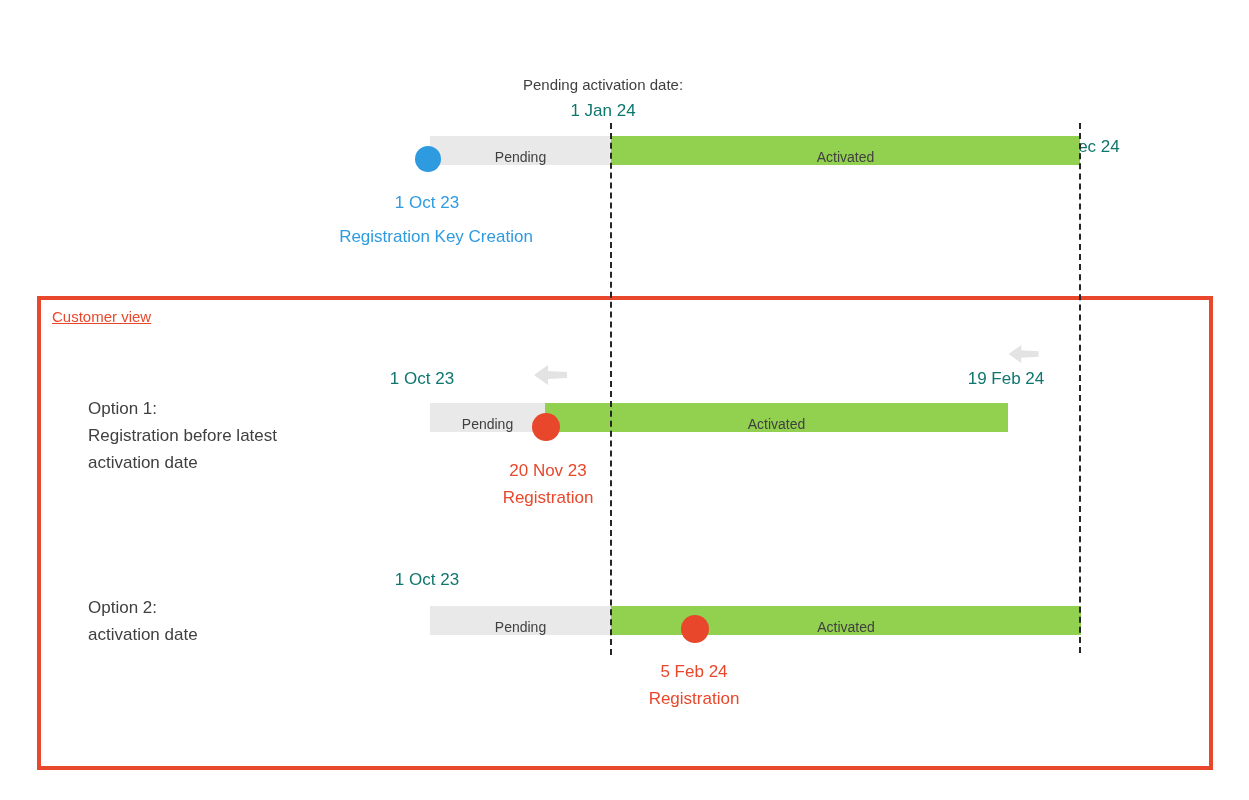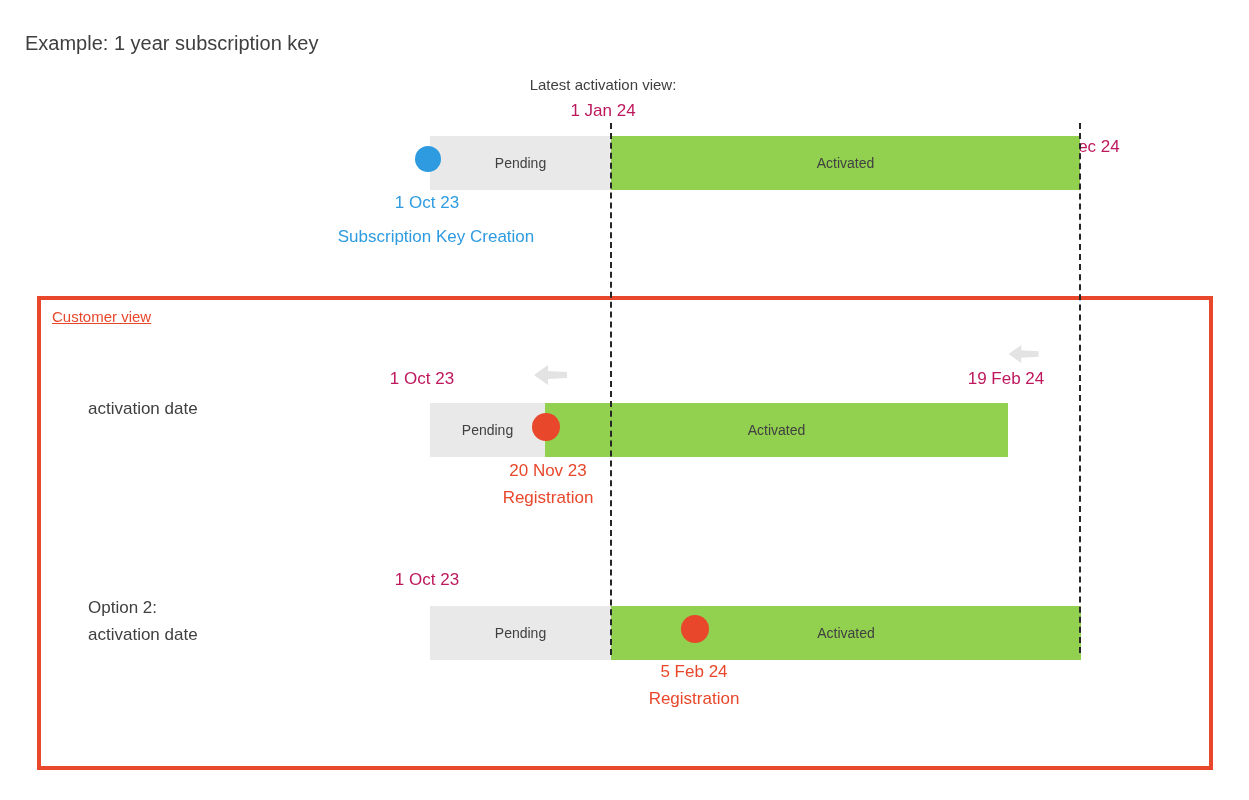--- a/index.html
+++ b/index.html
@@ -5,65 +5,66 @@
   html,body{margin:0;padding:0;background:#fff;}
   #canvas{
     position:relative;width:1249px;height:800px;background:#ffffff;
     font-family:"Liberation Sans","DejaVu Sans",sans-serif;
     color:var(--text,#3f3f3f);overflow:hidden;
   }
   .abs{position:absolute;}
   .ctr{transform:translateX(-50%);white-space:nowrap;}
   .title{font-size:20px;color:#3f3f3f;}
   .small-label{font-size:15px;}
-  .date{font-size:17px;color:#be185d;}
-  .bar{position:absolute;height:54px;display:flex;align-items:center;justify-content:center;}
+  .date{font-size:17px;color:#0f766e;}
+  .bar{position:absolute;height:29px;display:flex;align-items:flex-end;justify-content:center;}
   .bar-pending{background:var(--gray,#e9e9e9);}
   .bar-activated{background:var(--green,#92d050);}
   .bar-label{font-size:14px;color:#404040;}
   .dash-line{position:absolute;width:0;border-left:2px dashed #262626;z-index:5;}
   .dot{position:absolute;border-radius:50%;z-index:6;}
   .dot-blue{background:var(--blue,#2e9be0);width:26px;height:26px;}
   .dot-red{background:var(--red,#e8472b);width:28px;height:28px;}
   .blue-text{color:var(--blue,#2e9be0);font-size:17px;}
   .red-text{color:var(--red,#e8472b);font-size:17px;}
   .cust-box{position:absolute;left:37px;top:296px;width:1176px;height:474px;
     border:4px solid var(--red,#e8472b);box-sizing:border-box;z-index:1;}
   .cust-label{position:absolute;left:52px;top:308px;font-size:15px;color:var(--red,#e8472b);text-decoration:underline;}
   .opt-text{font-size:17px;line-height:27px;color:#3f3f3f;}
   .arrow-icon{position:absolute;z-index:4;}
 </style>
 </head>
 <body>
 
 <div id="canvas">
 
-  <div class="abs title" style="left:25px;top:32px;">Example: 1 year subscription key</div>
 
-  <div class="abs ctr small-label" style="left:603px;top:76px;">Latest activation view:</div>
+  <div class="abs ctr small-label" style="left:603px;top:76px;">Pending activation date:</div>
   <div class="abs ctr date" style="left:603px;top:101px;">1 Jan 24</div>
   <div class="abs ctr date" style="left:1081px;top:101px;margin-top:36px;">31 Dec 24</div>
 
   <div class="dash-line" style="left:610px;top:123px;height:532px;"></div>
   <div class="dash-line" style="left:1079px;top:123px;height:530px;"></div>
 
   <div class="bar bar-pending" style="left:430px;top:136px;width:181px;">
     <span class="bar-label">Pending</span>
   </div>
   <div class="bar bar-activated" style="left:611px;top:136px;width:469px;">
     <span class="bar-label">Activated</span>
   </div>
   <div class="dot dot-blue" style="left:415px;top:146px;"></div>
   <div class="abs ctr blue-text" style="left:427px;top:193px;">1 Oct 23</div>
-  <div class="abs ctr blue-text" style="left:436px;top:227px;">Subscription Key Creation</div>
+  <div class="abs ctr blue-text" style="left:436px;top:227px;">Registration Key Creation</div>
 
   <div class="cust-box"></div>
   <div class="cust-label">Customer view</div>
 
   <div class="abs opt-text" style="left:88px;top:395px;">
+    <div>Option 1:</div>
+    <div>Registration before latest</div>
     <div>activation date</div>
   </div>
 
   <div class="abs ctr date" style="left:422px;top:369px;">1 Oct 23</div>
 
   <svg class="arrow-icon" style="left:534px;top:364px;" width="34" height="22" viewBox="0 0 34 22">
     <path d="M0 11 L14 1 L14 7 L33 8 L33 14 L14 15 L14 21 Z" fill="#e3e3e3"></path>
   </svg>
 
   <div class="abs ctr date" style="left:1006px;top:369px;">19 Feb 24</div>

